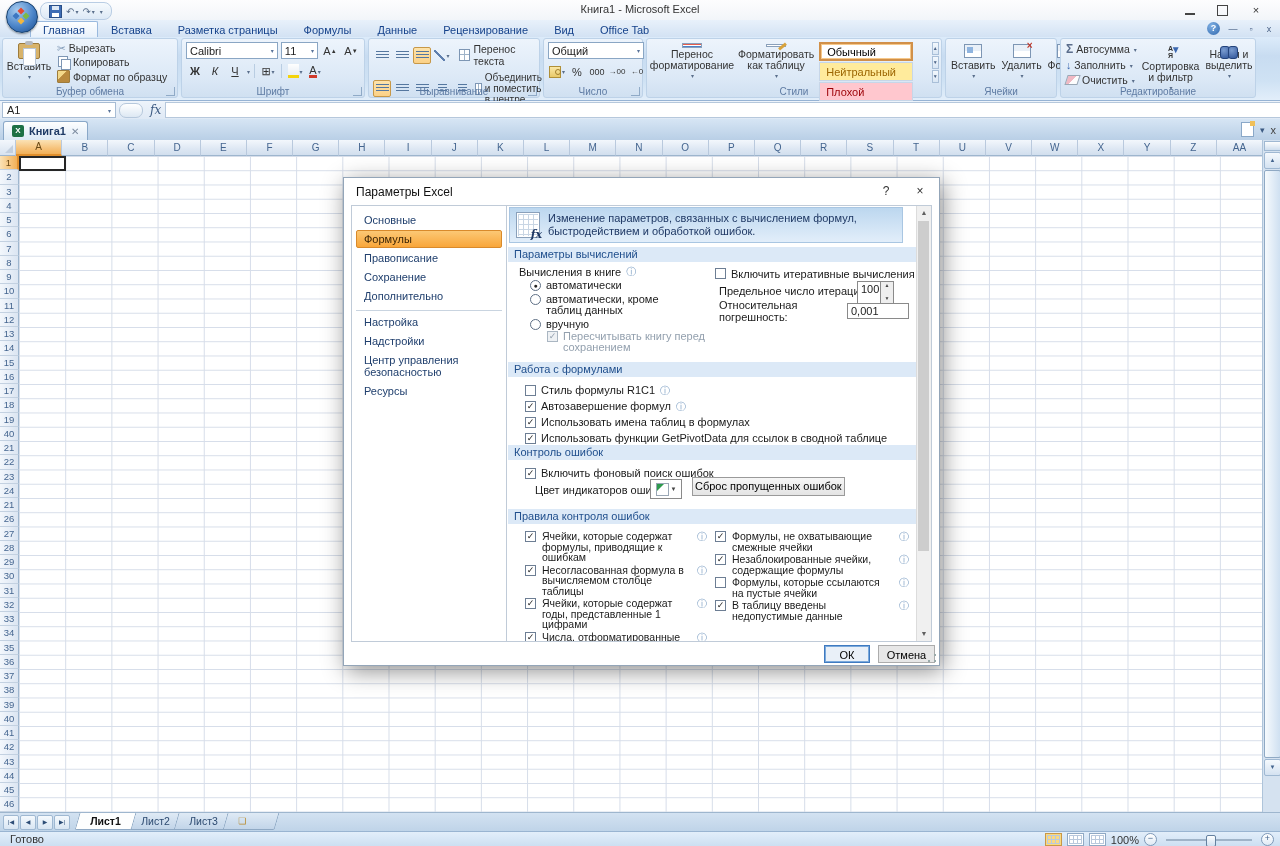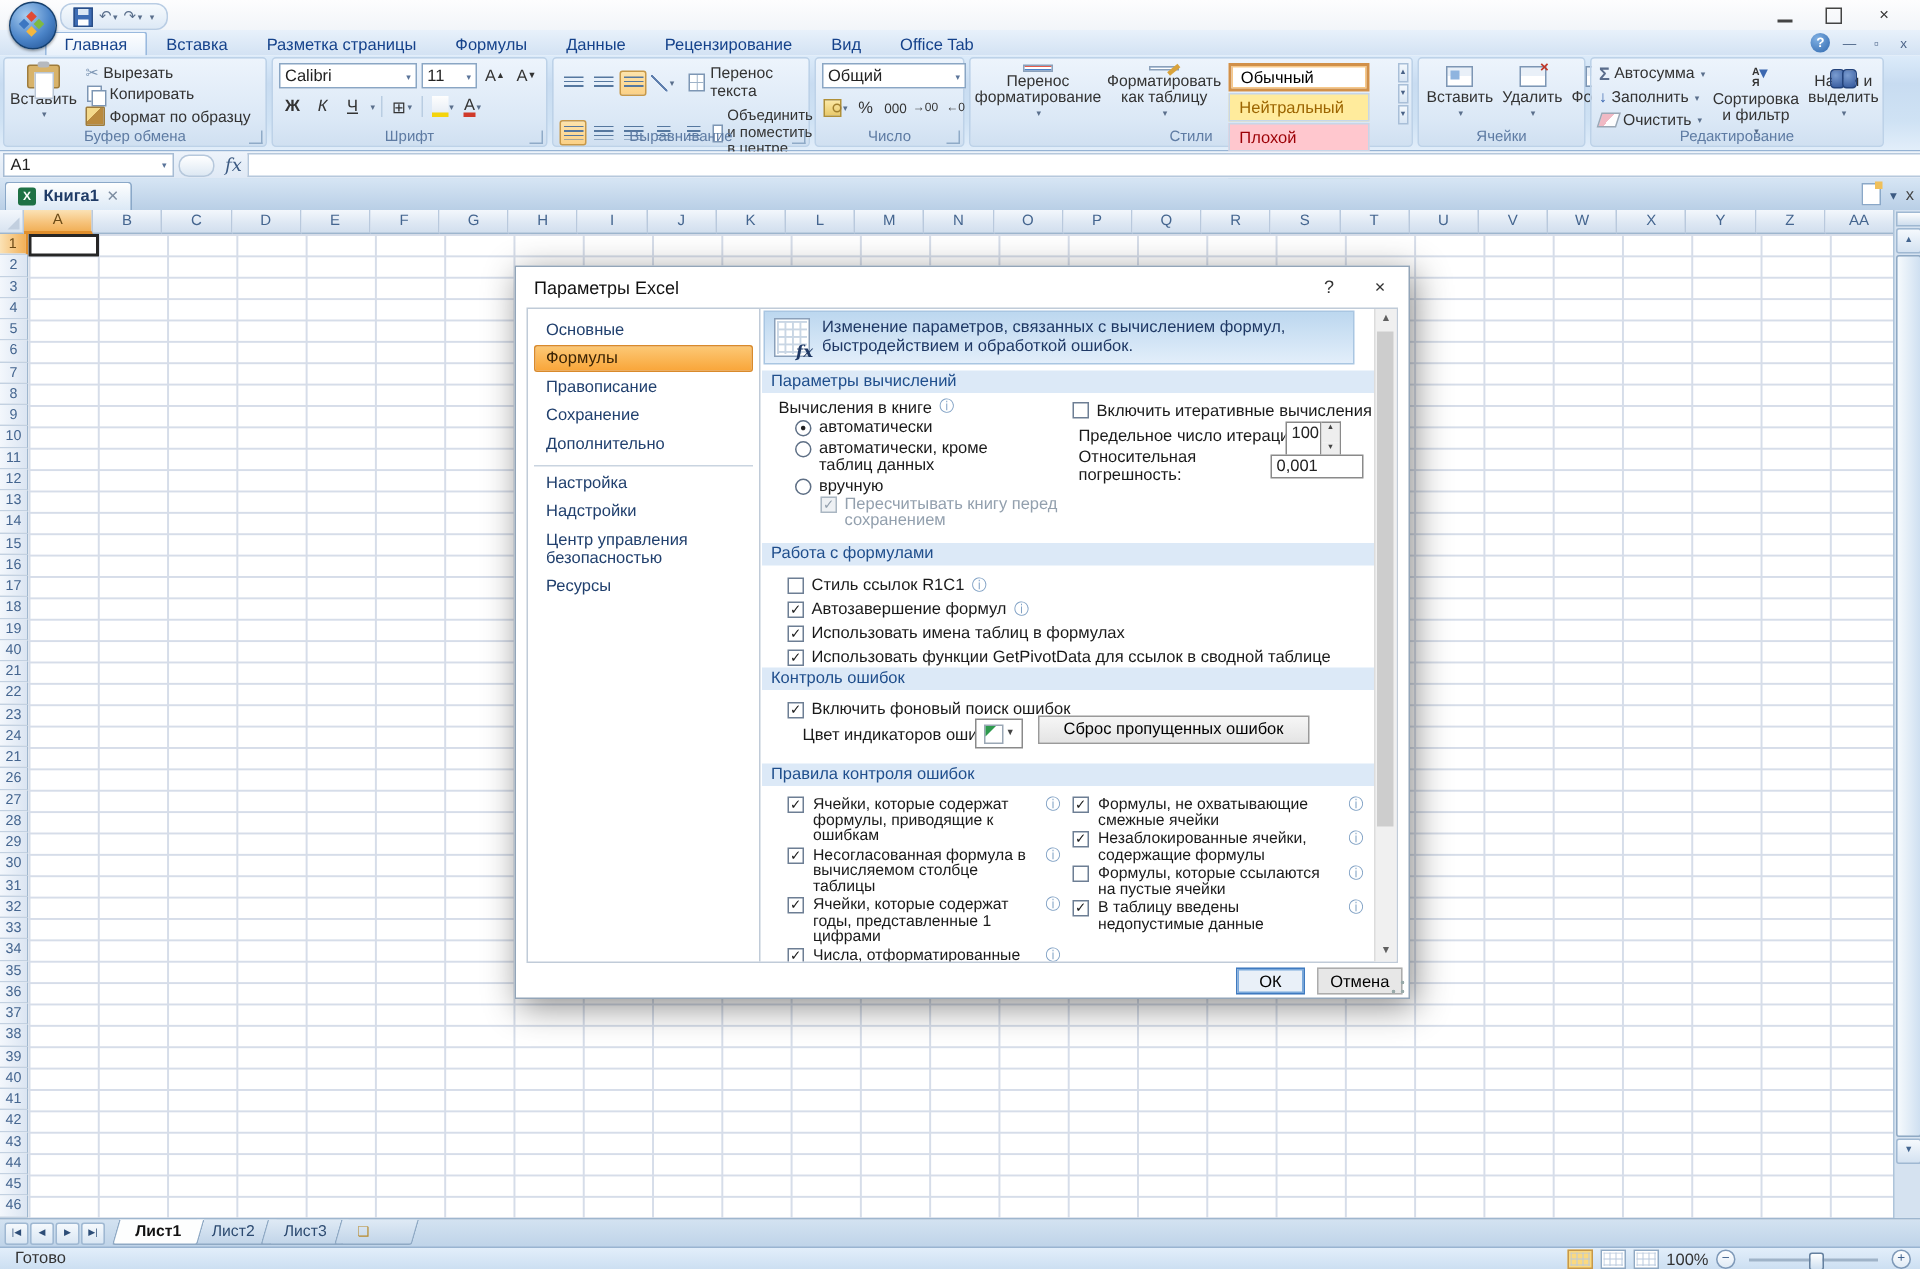--- a/index.html
+++ b/index.html
@@ -162,21 +162,21 @@
   .rule .dlbl{width:152px;line-height:10.5px;font-size:10.5px;}
   .rule .info{margin-left:auto;}
   .txtbox{background:#fff;border:1px solid #8a8a8a;font-size:11px;padding:0 3px;box-sizing:border-box;display:flex;align-items:center;}
   .spin{position:absolute;display:flex;}
   .spin .val{width:24px;height:28px;background:#fff;border:1px solid #8a8a8a;font-size:11px;padding:1px 3px 0;box-sizing:border-box;}
   .spin .arr{width:12px;display:flex;flex-direction:column;border:1px solid #8a8a8a;border-left:none;}
   .spin .arr span{flex:1;font-size:5px;text-align:center;line-height:7px;color:#444;background:#eee;}
   #color-dd{position:absolute;width:30px;height:18px;border:1px solid #8a8a8a;background:#fff;display:flex;align-items:center;justify-content:center;gap:2px;}
   .colorswatch{width:11px;height:11px;background:#fff;border:1px solid #9aa7b5;position:relative;}
   .colorswatch::after{content:"";position:absolute;left:0;top:0;border-top:7px solid #2e9a4e;border-right:7px solid transparent;}
-  #reset-btn{position:absolute;height:19px;background:linear-gradient(#f6f6f6,#e4e4e4);border:1px solid #9a9a9a;font-size:11px;padding:0 16px;line-height:17px;}
+  #reset-btn{position:absolute;height:19px;background:linear-gradient(#f6f6f6,#e4e4e4);border:1px solid #9a9a9a;font-size:11px;padding:0 2px;line-height:17px;}
   .btn{position:absolute;height:18px;box-sizing:border-box;background:#e7e7e7;border:1px solid #acacac;font-size:11px;text-align:center;line-height:16px;}
   .btn.default{border:1px solid #3f7ac0;box-shadow:0 0 0 1px #7aa9dc inset;background:#e9f0f8;}
   #dlg-grip{position:absolute;right:2px;bottom:2px;width:10px;height:10px;background:
     radial-gradient(circle at 8px 2px,#9aa 1px,transparent 1.4px),
     radial-gradient(circle at 8px 8px,#9aa 1px,transparent 1.4px),
     radial-gradient(circle at 2px 8px,#9aa 1px,transparent 1.4px);}
 </style>
 </head>
 <body>
 
@@ -194,20 +194,21 @@
     <div id="qat">
       <span class="qat-btn">
           <span class="ic-save"></span>
         </span>
       <span class="qat-btn">↶<span class="mini-arrow">▾</span></span>
       <span class="qat-btn">↷<span class="mini-arrow">▾</span></span>
       <span class="qat-btn">
           <span class="mini-arrow">▾</span>
         </span>
     </div>
+    <div id="win-title">Книга1 - Microsoft Excel</div>
     <div class="winbtns" id="winbtns-main">
       <span class="wb wb-min"></span>
       <span class="wb wb-max"></span>
       <span class="wb">×</span>
     </div>
   </div>
 
   <div id="tabrow">
     <div id="tabs">
 
@@ -669,21 +670,21 @@
         <div class="txtbox" style="position:absolute;left:339px;top:97px;width:62px;height:16px">
             <span>0,001</span>
           </div>
 
         <div class="secbar" style="top:156px">Работа с формулами</div>
 
         <div style="position:absolute;left:17px;top:178px">
 
         <div class="row" style="margin-bottom:4px;align-items:center">
             <span class="cb"></span>
-            <span class="dlbl">Стиль ссылок R1C1</span>
+            <span class="dlbl">Стиль формулы R1C1</span>
             <span class="info">ⓘ</span>
           </div>
             <div class="row" style="margin-bottom:4px;align-items:center">
             <span class="cb">✓</span>
             <span class="dlbl">Автозавершение формул</span>
             <span class="info">ⓘ</span>
           </div>
             <div class="row" style="margin-bottom:4px;align-items:center">
             <span class="cb">✓</span>
             <span class="dlbl">Использовать имена таблиц в формулах</span>

